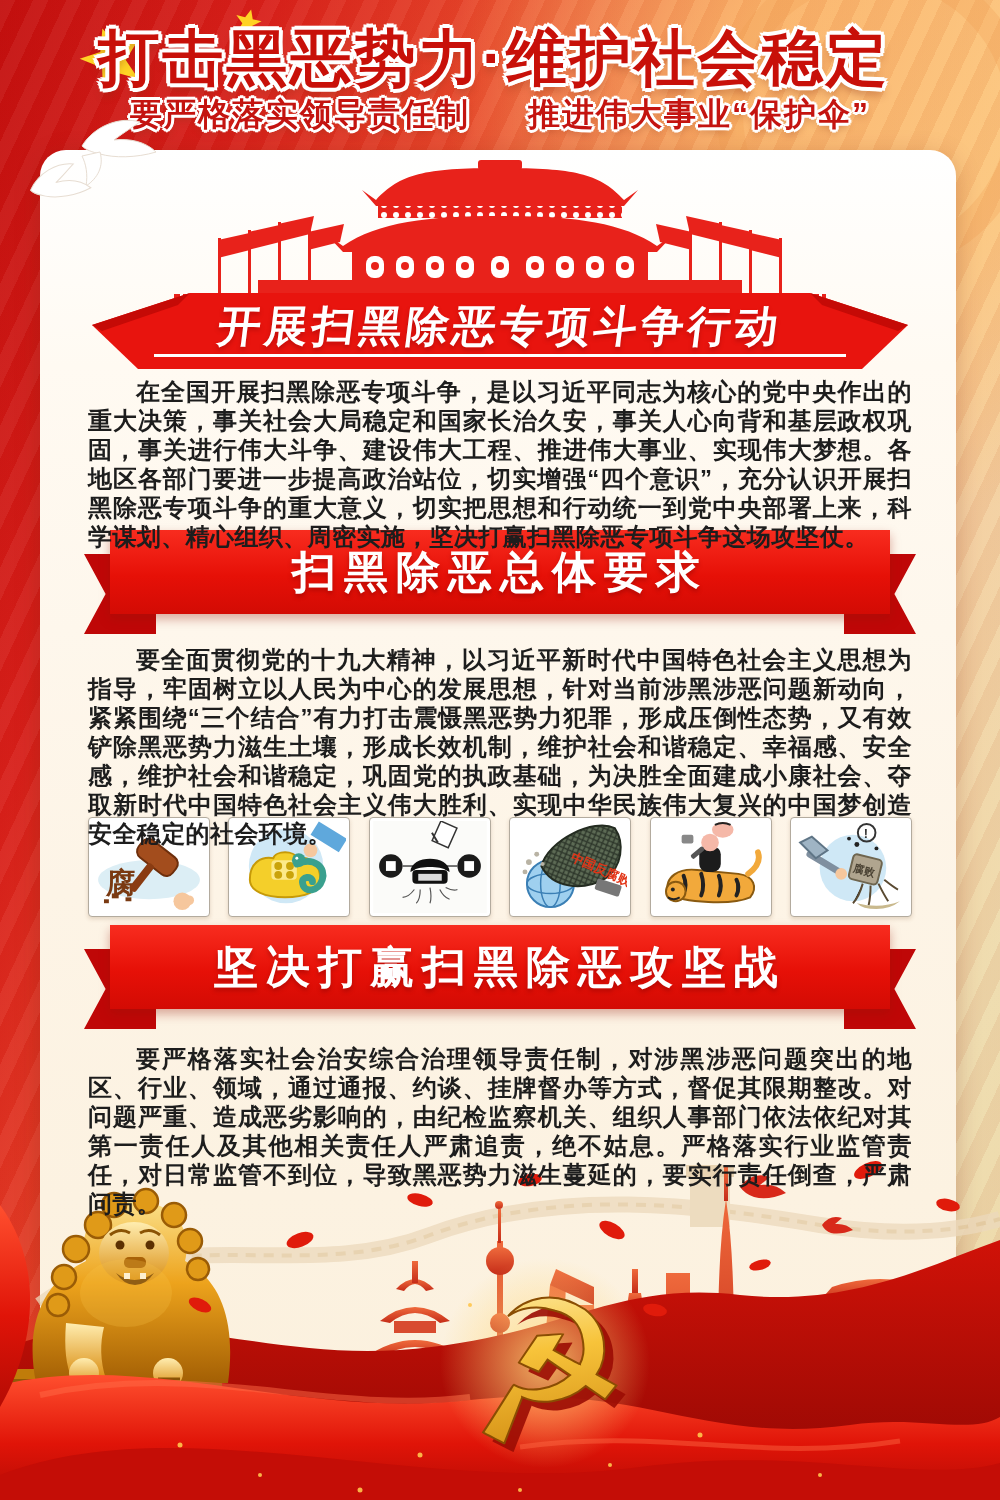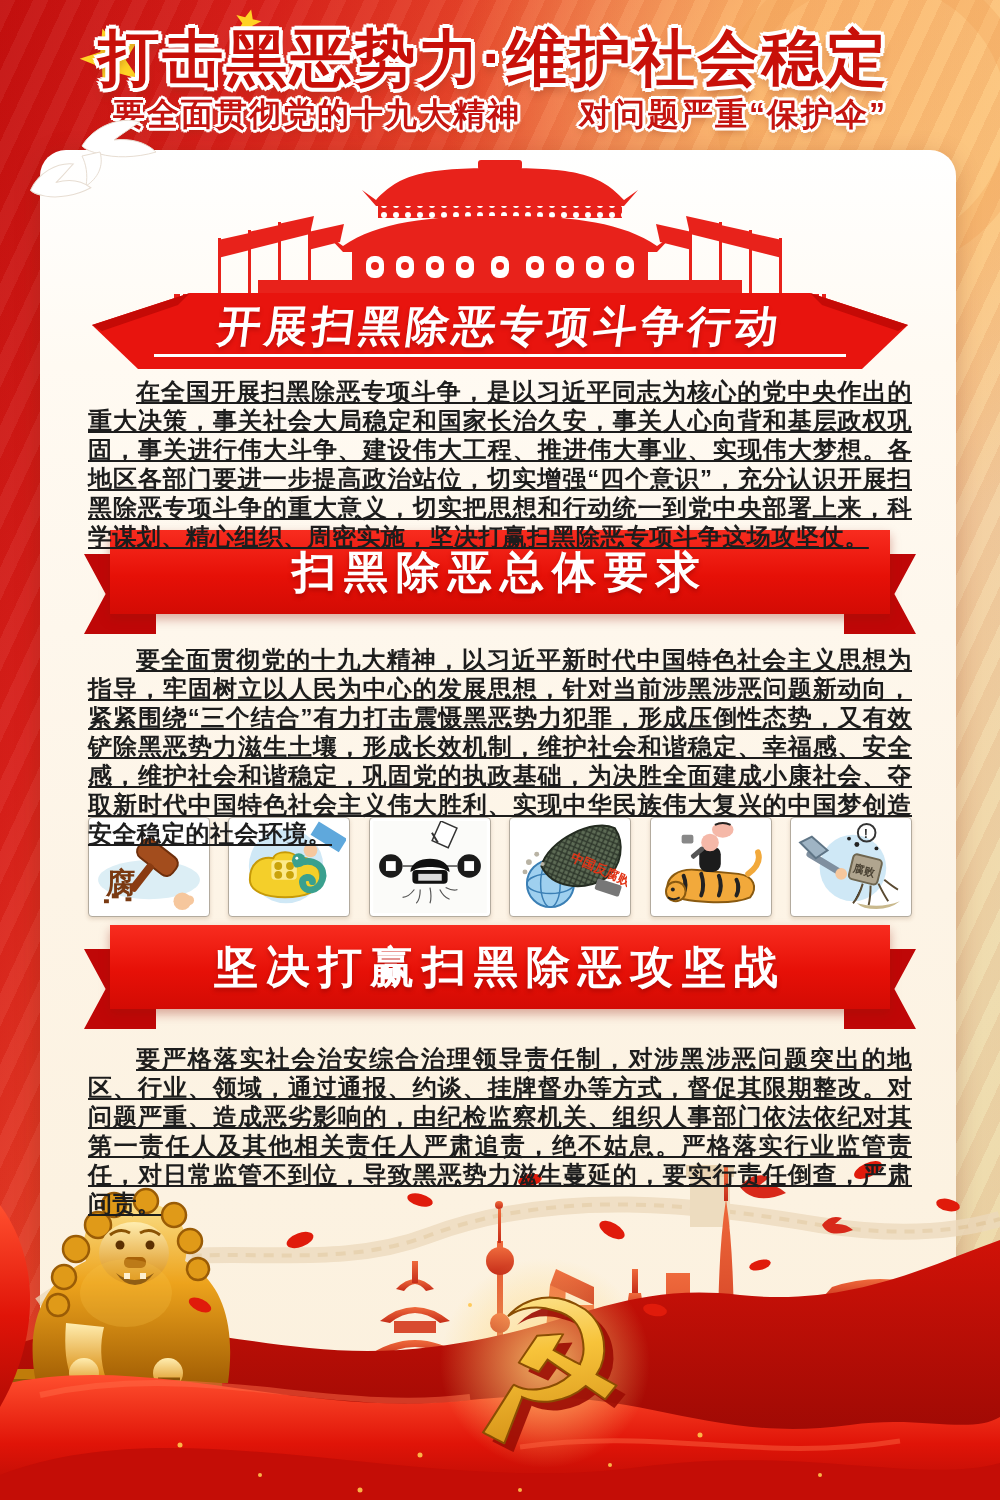--- a/index.html
+++ b/index.html
@@ -26,21 +26,21 @@
     background:linear-gradient(180deg,#ffffff 0%,#fffaf2 16%,#fdf4e6 55%,#fbf0dc 100%);
     box-shadow:0 6px 24px rgba(120,30,10,.25);}
   .gate{position:absolute;left:50%;top:160px;transform:translateX(-50%);z-index:3;}
   .gate-ribbon{position:absolute;left:50%;top:291px;transform:translateX(-50%);width:816px;height:80px;z-index:4;}
   .gate-ribbon .shape{position:absolute;inset:0;}
   .gate-ribbon .label{position:absolute;left:0;top:7px;width:100%;text-align:center;
     font-size:43px;font-weight:900;color:#fff;letter-spacing:4px;transform:skewX(-7deg);
     text-shadow:0 3px 4px rgba(120,0,0,.35);}
   .body-text{position:absolute;left:88px;width:824px;margin:0;z-index:5;
     font-size:24px;line-height:29px;font-weight:600;color:#1d1d1d;
-    text-align:justify;text-indent:2em;letter-spacing:.4px;text-decoration:underline;}
+    text-align:justify;text-indent:2em;letter-spacing:.4px;}
   #para-intro{top:377px;}
   #para-req{top:645px;}
   #para-lead{top:1028px;margin-top:16px;}
   
   .section-ribbon{position:absolute;left:0;width:1000px;height:110px;z-index:4;}
   #ribbon-req{top:530px;}
   #ribbon-lead{top:925px;}
   .section-ribbon .tail{position:absolute;top:24px;width:72px;height:80px;background:#bf0707;}
   .section-ribbon .tail.left{left:84px;clip-path:polygon(0 0,100% 0,100% 100%,0 100%,30% 50%);}
   .section-ribbon .tail.right{right:84px;clip-path:polygon(0 0,100% 0,70% 50%,100% 100%,0 100%);}
@@ -69,21 +69,21 @@
     <g fill="#ffd325">
       <path transform="translate(112,58) scale(3.1) rotate(-18)" d="M0,-10 3,-3 10,-3 4,2 6,9 0,5 -6,9 -4,2 -10,-3 -3,-3 Z"></path>
       <path transform="translate(248,22) scale(1.3) rotate(14)" d="M0,-10 3,-3 10,-3 4,2 6,9 0,5 -6,9 -4,2 -10,-3 -3,-3 Z"></path>
       <path transform="translate(322,108) scale(1.1) rotate(-6)" d="M0,-10 3,-3 10,-3 4,2 6,9 0,5 -6,9 -4,2 -10,-3 -3,-3 Z"></path>
       <path transform="translate(60,160) scale(0.9) rotate(22)" d="M0,-10 3,-3 10,-3 4,2 6,9 0,5 -6,9 -4,2 -10,-3 -3,-3 Z"></path>
     </g>
   </svg>
 
   <h1 class="title">打击黑恶势力·维护社会稳定</h1>
   <div class="subtitle">
-    <span>要全面贯彻党的十九大精神</span><span class="gap"></span><span>对问题严重“保护伞”</span>
+    <span>要严格落实领导责任制</span><span class="gap"></span><span>推进伟大事业“保护伞”</span>
   </div>
 
   <svg class="doves-top" width="190" height="120" viewBox="0 0 190 120">
     <g fill="#ffffff" stroke="#e7ddd2" stroke-width="1">
       <path d="M70,38 C82,18 108,8 128,14 C116,22 110,26 102,32 C118,30 134,34 144,44 C124,50 102,50 88,46 C80,44 74,42 70,38 Z"></path>
       <path d="M88,44 C92,58 86,70 74,78 C76,66 74,56 70,48 Z"></path>
       <path d="M18,78 C28,62 48,54 64,58 C54,66 50,70 44,74 C58,72 70,76 78,84 C62,90 44,90 32,86 C26,84 20,82 18,78 Z" transform="rotate(-8 48 76)"></path>
     </g>
   </svg>
 

